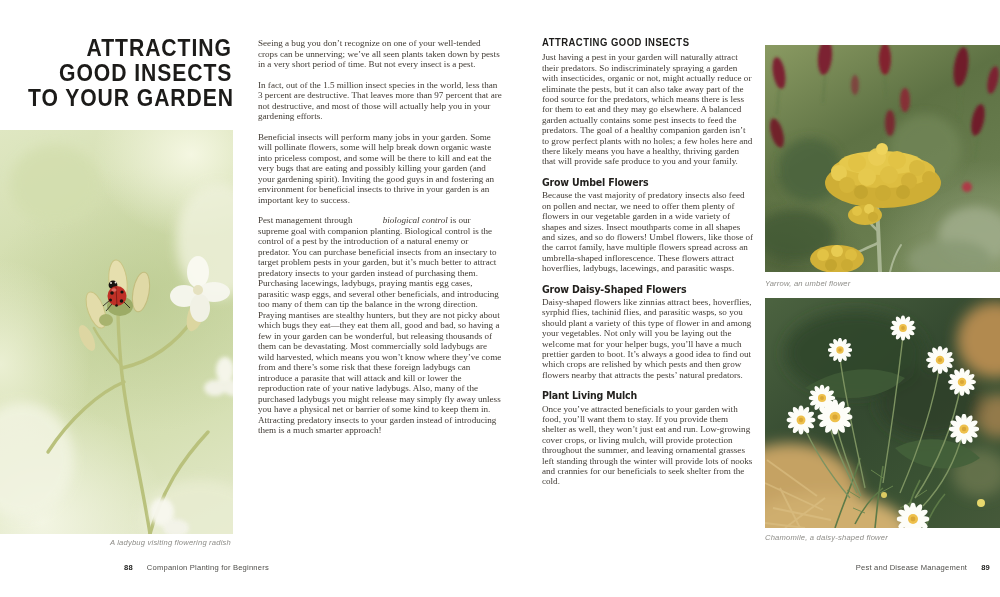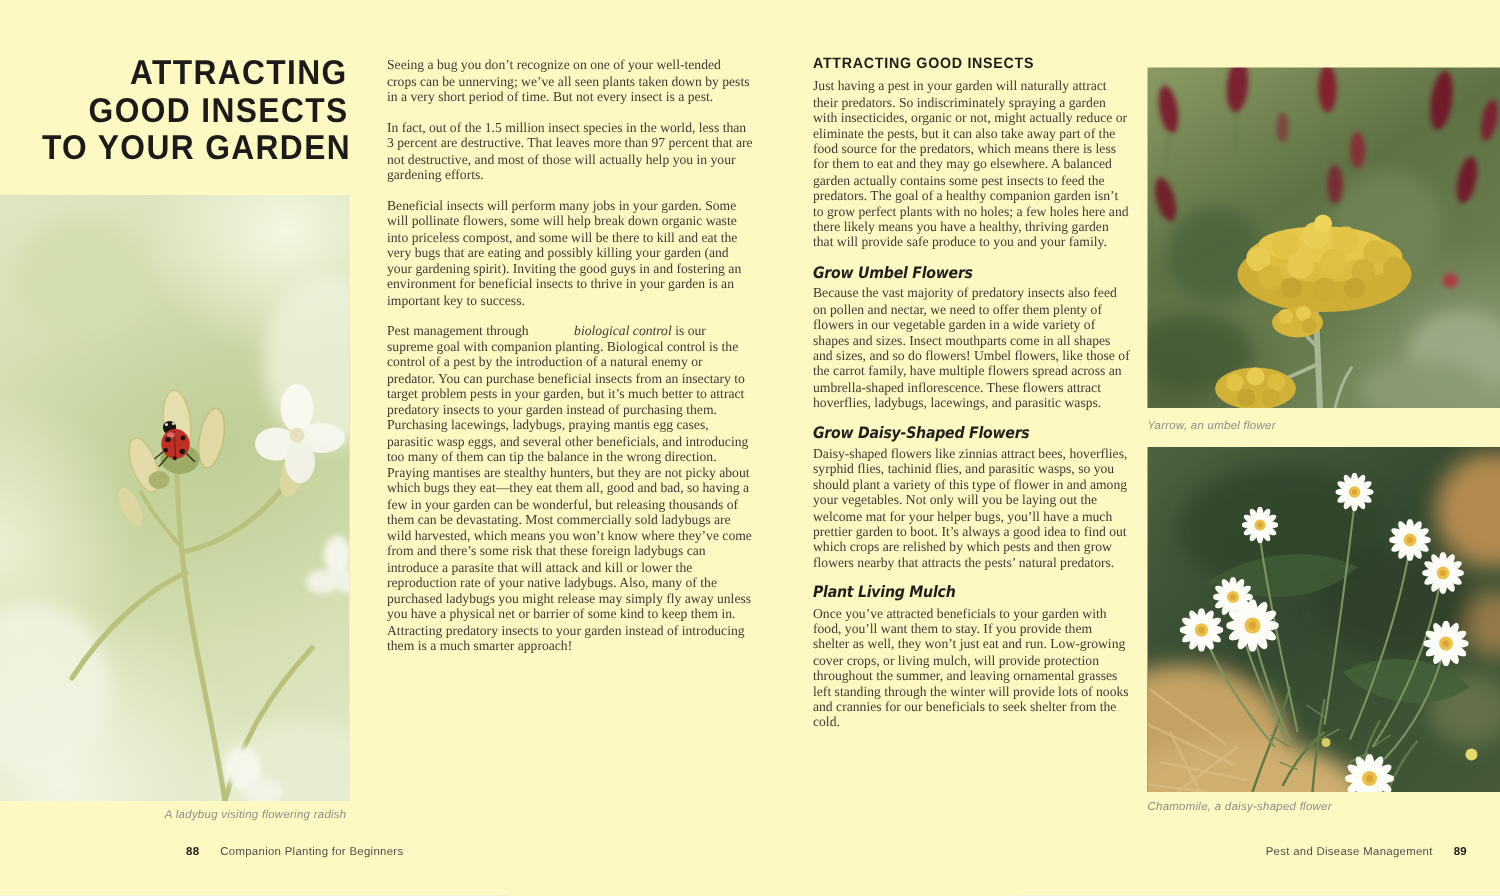--- a/index.html
+++ b/index.html
@@ -1,43 +1,43 @@
 <!DOCTYPE html>
 <html><head>
 <meta charset="utf-8">
 <style>
   html,body{margin:0;padding:0;background:#e8e8e8;}
-  .spread{position:relative;width:1000px;height:597px;background:#fef9c3;overflow:hidden;
+  .spread{position:relative;width:1000px;height:597px;background:#ffffff;overflow:hidden;
           font-family:"Liberation Serif",serif;color:#403a33;}
   
   .title{position:absolute;left:10px;top:36px;width:222px;text-align:right;margin:0;
          font-family:"Liberation Sans",sans-serif;font-weight:800;font-size:23px;
          line-height:25px;color:#1c1b19;letter-spacing:1px;}
   .title .tl{display:inline-block;transform:scaleX(.92);transform-origin:100% 50%;white-space:nowrap;}
   .col{position:absolute;top:38px;font-size:9.1px;line-height:10.5px;text-align:left;}
   .col-middle{left:258px;width:244px;}
   .col-right{left:542px;width:212px;line-height:10.4px;}
   .col p{margin:0 0 10px 0;}
   h2.sec{font-family:"Liberation Sans",sans-serif;font-weight:800;font-size:10px;
          letter-spacing:.5px;color:#1c1b19;margin:12px 0 5px 0;}
   .col-right h2.sec{margin:0 0 4px 0;}
   h2.sec span{display:inline-block;transform:scaleX(.95);transform-origin:0 50%;white-space:nowrap;}
   h3.sub{font-family:"DejaVu Sans","Liberation Sans",sans-serif;font-weight:700;font-size:10.5px;
-         color:#211f1c;margin:8px 0 3px 0;letter-spacing:-.2px;font-style:italic;}
+         color:#211f1c;margin:8px 0 3px 0;letter-spacing:-.2px;}
   h3.sub span{display:inline-block;transform:scaleX(.9);transform-origin:0 50%;white-space:nowrap;}
   em{font-style:italic;margin-left:28px;}
   .caption{position:absolute;font-family:"Liberation Sans",sans-serif;font-style:italic;
            font-size:7.6px;color:#8d8c87;letter-spacing:.2px;}
   .cap-ladybug{left:0;top:538px;width:231px;text-align:right;}
   .cap-yarrow{left:765px;top:279px;width:230px;text-align:left;}
   .cap-chamomile{left:765px;top:533px;width:230px;text-align:left;}
   .footer{position:absolute;top:563px;font-family:"Liberation Sans",sans-serif;font-size:7.6px;
           color:#4f4e4a;letter-spacing:.2px;}
   .footer-left{left:88px;}
-  .footer-right{right:22px;text-align:right;}
+  .footer-right{right:10px;text-align:right;}
   .pagenum{font-weight:700;color:#1d1d1b;}
   .footer-left .pagenum{margin-right:14px;padding-left:36px;}
   .footer-right .pagenum{margin-left:14px;}
   
   figure{margin:0;padding:0;position:absolute;overflow:hidden;}
   .photo-ladybug{left:0;top:130px;width:233px;height:404px;
     background:
       radial-gradient(140px 120px at 82% 6%, rgba(246,248,228,.95), rgba(246,248,228,0) 70%),
       radial-gradient(130px 150px at 0% 58%, rgba(238,242,216,.9), rgba(238,242,216,0) 70%),
       radial-gradient(170px 160px at 18% 97%, rgba(244,246,229,.95), rgba(244,246,229,0) 75%),

